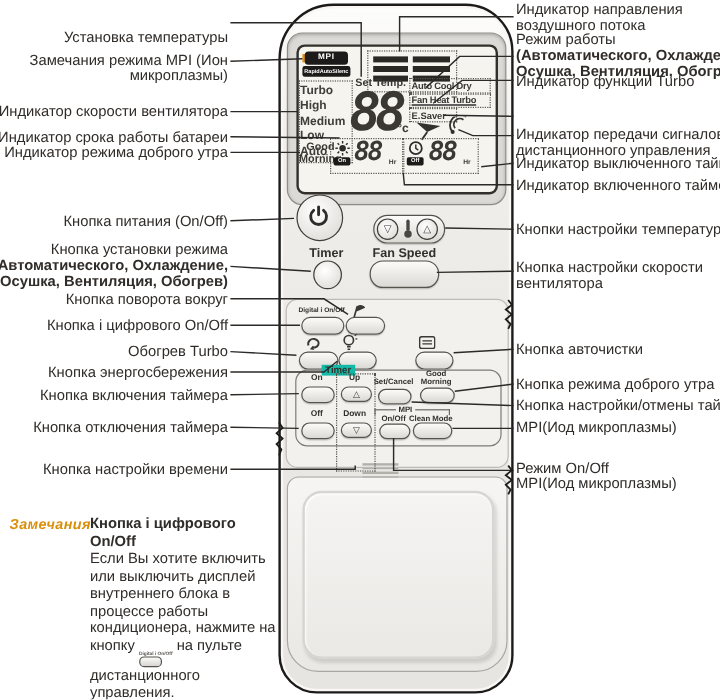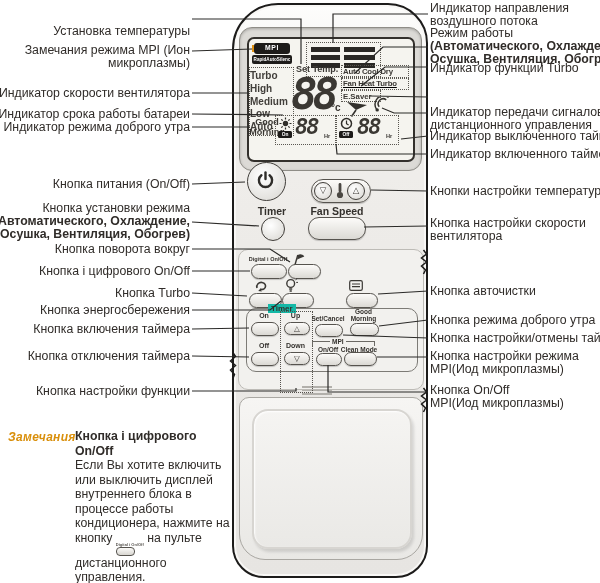--- a/index.html
+++ b/index.html
@@ -258,33 +258,33 @@
       <span class="ln b">(Автоматического, Охлаждение,</span>
       <span class="ln b">Осушка, Вентиляция, Обогрев)</span>
     </div>
   <div class="lbl left" style="top:243px">
       <span class="ln">Кнопка поворота вокруг</span>
     </div>
   <div class="lbl left" style="top:265px">
       <span class="ln">Кнопка i цифрового On/Off</span>
     </div>
   <div class="lbl left" style="top:287px">
-      <span class="ln">Кнопка Turbo</span>
+      <span class="ln">Обогрев Turbo</span>
     </div>
   <div class="lbl left" style="top:304px">
       <span class="ln">Кнопка энергосбережения</span>
     </div>
   <div class="lbl left" style="top:323px">
       <span class="ln">Кнопка включения таймера</span>
     </div>
   <div class="lbl left" style="top:350px">
       <span class="ln">Кнопка отключения таймера</span>
     </div>
   <div class="lbl left" style="top:385px">
-      <span class="ln">Кнопка настройки функции</span>
+      <span class="ln">Кнопка настройки времени</span>
     </div>
 
   <div class="lbl right" style="top:2px">
       <span class="ln">Индикатор направления</span>
       <span class="ln">воздушного потока</span>
     </div>
   <div class="lbl right" style="top:27px">
       <span class="ln">Режим работы</span>
       <span class="ln b">(Автоматического, Охлаждение,</span>
       <span class="ln b">Осушка, Вентиляция, Обогрев)</span>
@@ -312,25 +312,24 @@
   <div class="lbl right" style="top:285px">
       <span class="ln">Кнопка авточистки</span>
     </div>
   <div class="lbl right" style="top:314px">
       <span class="ln">Кнопка режима доброго утра</span>
     </div>
   <div class="lbl right" style="top:332px">
       <span class="ln">Кнопка настройки/отмены таймера</span>
     </div>
   <div class="lbl right" style="top:350px">
-      <span class="ln">Кнопка настройки режима</span>
       <span class="ln">MPI(Иод микроплазмы)</span>
     </div>
   <div class="lbl right" style="top:384px">
-      <span class="ln">Кнопка On/Off</span>
+      <span class="ln">Режим On/Off</span>
       <span class="ln">MPI(Иод микроплазмы)</span>
     </div>
 
   <svg id="lines">
     <g fill="none" stroke="#2b2a28" stroke-width="1.2">
       <polyline points="192,19 301,19 301,64"></polyline>
       <polyline points="192,51 252,49"></polyline>
       <polyline points="192,93 248,93"></polyline>
       <polyline points="192,114 283,115"></polyline>
       <polyline points="192,127 250,127"></polyline>

